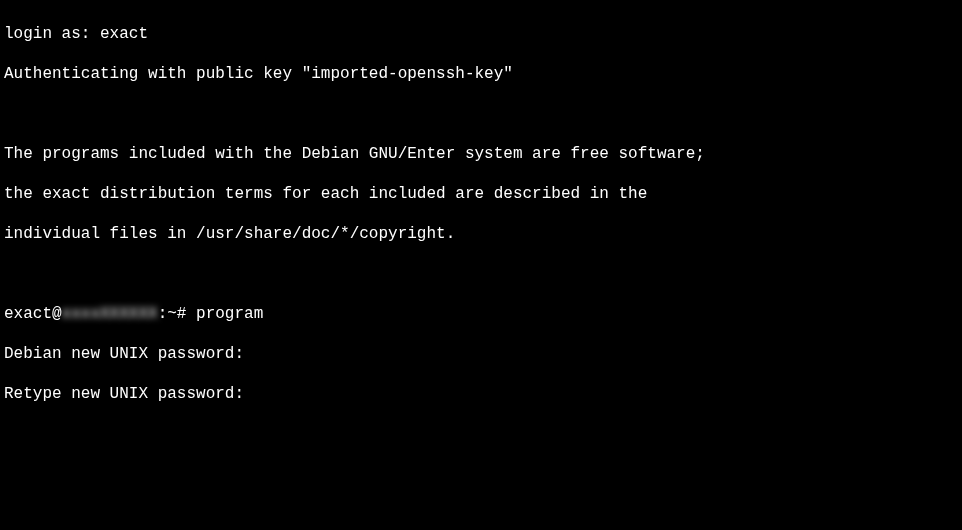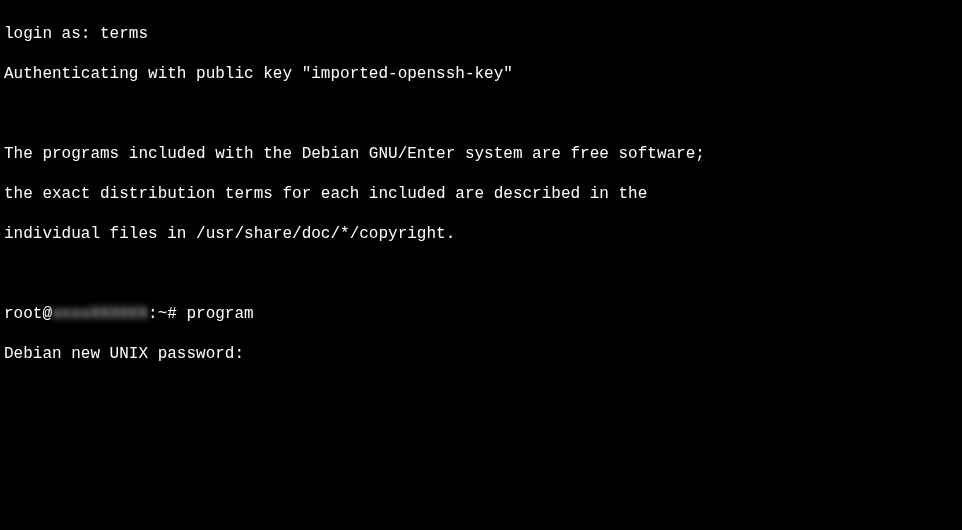--- a/index.html
+++ b/index.html
@@ -26,26 +26,27 @@
     }
     .blurred {
       filter: blur(3px);
       display: inline-block;
     }
   </style>
 </head>
 <body>
 
 <div class="terminal">
-<span class="line">login as: terms</span>
+<span class="line">login as: exact</span>
 <span class="line">Authenticating with public key "imported-openssh-key"</span>
 <span class="line"> </span>
 <span class="line">The programs included with the Debian GNU/Enter system are free software;</span>
 <span class="line">the exact distribution terms for each included are described in the</span>
 <span class="line">individual files in /usr/share/doc/*/copyright.</span>
 <span class="line"> </span>
-<span class="line"><span>root@</span><span class="blurred">xxxxXXXXXX</span><span>:~# </span><span>program</span></span>
+<span class="line"><span>exact@</span><span class="blurred">xxxxXXXXXX</span><span>:~# </span><span>program</span></span>
 <span class="line">Debian new UNIX password:</span>
+<span class="line">Retype new UNIX password:</span>
 
 
 
 
 </div>
 
 </body></html>

